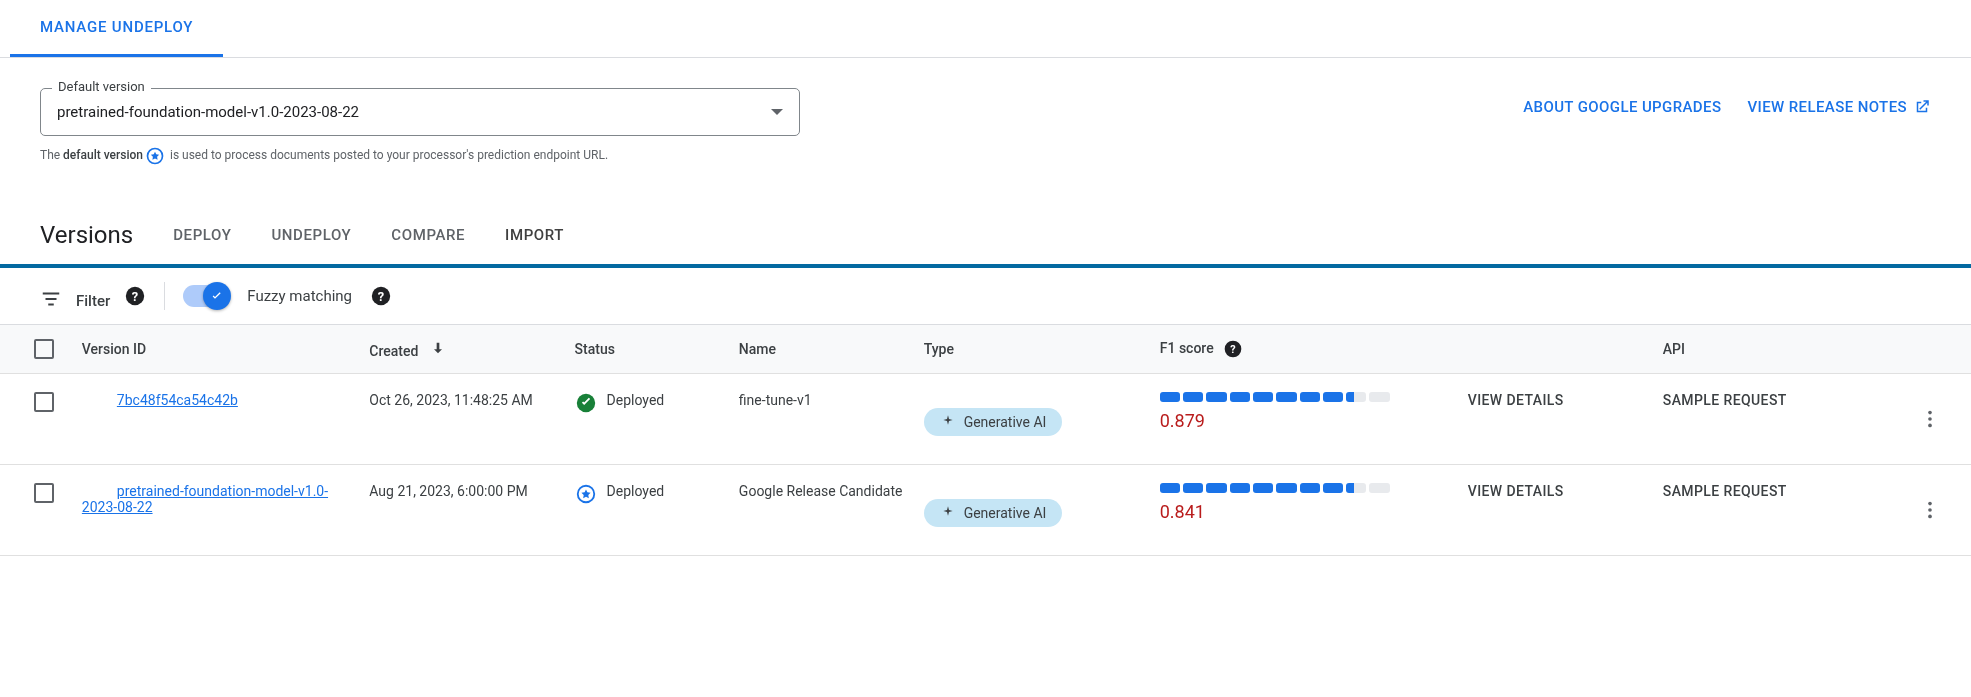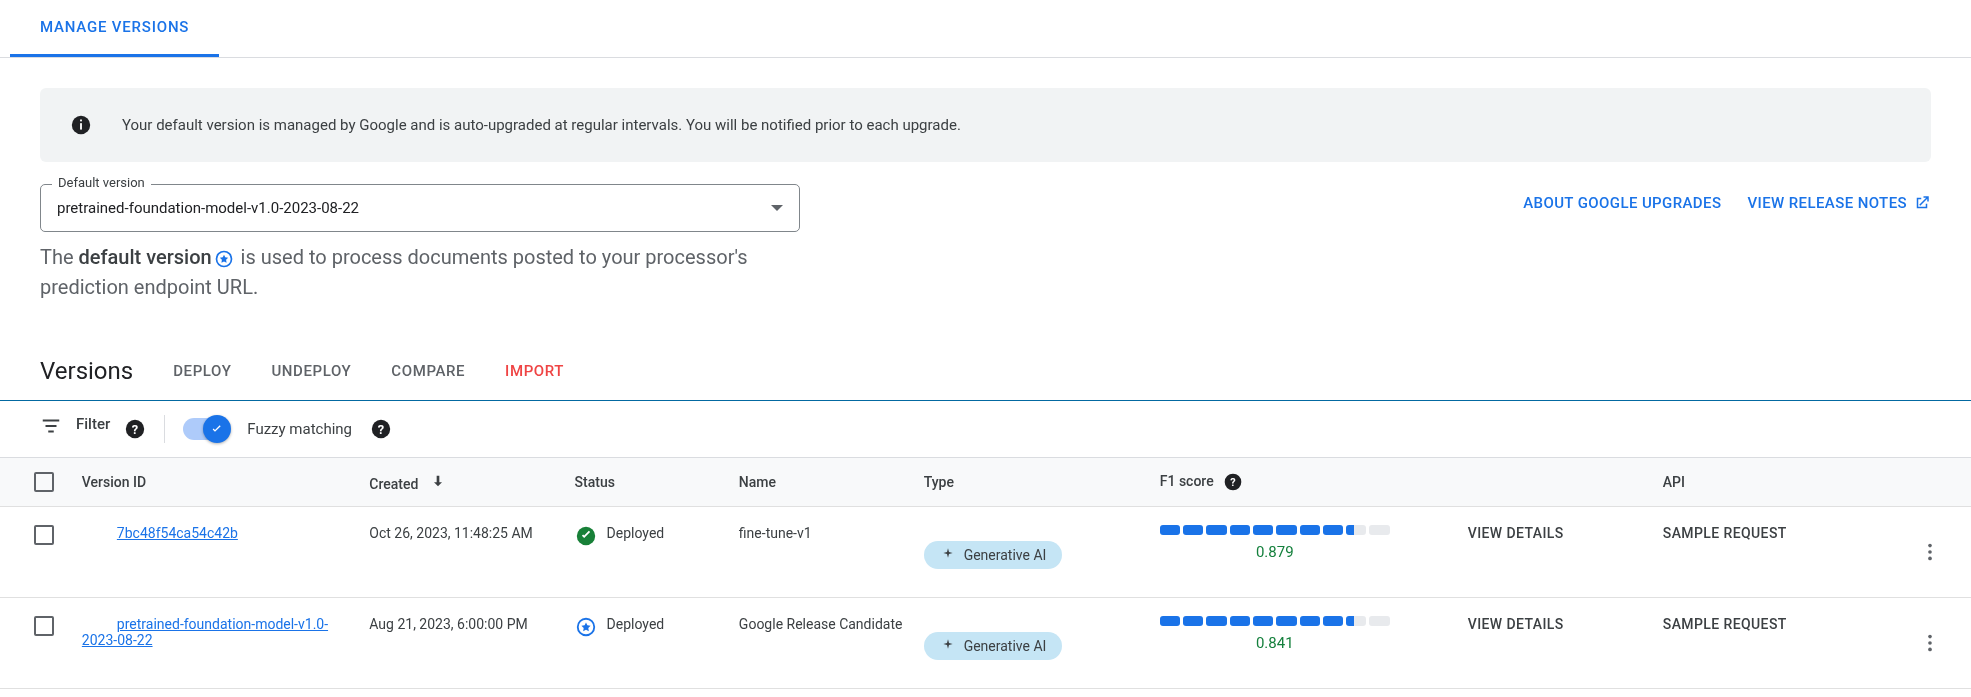--- a/index.html
+++ b/index.html
@@ -12,33 +12,33 @@
 
 .info-banner { background: #f1f3f4; border-radius: 6px; padding: 26px 30px; display: flex; align-items: center; gap: 30px; margin-bottom: 22px; }
 .info-banner .msg { font-size: 15px; color: #3c4043; }
 
 .def-row { display: flex; align-items: flex-start; justify-content: space-between; gap: 40px; }
 .def-left { }
 .field-wrap { position: relative; width: 760px; }
 .field-label { position: absolute; top: -9px; left: 12px; background: #fff; padding: 0 6px; font-size: 13px; color: #3c4043; }
 .select-box { width: 100%; border: 1px solid #80868b; border-radius: 5px; padding: 14px 16px; font-size: 15px; display: flex; justify-content: space-between; align-items: center; cursor: pointer; }
 .caret { width: 0; height: 0; border-left: 6px solid transparent; border-right: 6px solid transparent; border-top: 6px solid #5f6368; }
-.helper { margin-top: 10px; font-size: 20px; color: #5f6368; max-width: 720px; line-height: 1.5; }
+.helper { margin-top: 10px; font-size: 12px; color: #5f6368; max-width: 720px; line-height: 1.5; }
 .helper .bold { color: #3c4043; font-weight: 500; }
 .star-icon-inline { display: inline-flex; vertical-align: middle; margin: 0 2px; }
 
 .def-right { display: flex; gap: 26px; padding-top: 10px; }
 .link-btn { color: #1a73e8; font-weight: 500; letter-spacing: 0.4px; font-size: 15px; cursor: pointer; display: inline-flex; align-items: center; gap: 6px; }
 
 .versions-bar { display: flex; align-items: center; gap: 40px; margin-top: 55px; margin-bottom: 15px; }
 .versions-title { font-size: 24px; font-weight: 400; color: #202124; }
 .vbtn { color: #5f6368; font-weight: 500; letter-spacing: 0.6px; font-size: 15px; cursor: pointer; }
-.vbtn.primary { color: #ef4444; }
-
-.filter-bar { display: flex; align-items: flex-start; padding: 14px 40px; border-top: 1px solid #0369a1; border-bottom: 1px solid #dadce0; gap: 14px; }
+.vbtn.primary { color: #404040; }
+
+.filter-bar { display: flex; align-items: flex-end; padding: 14px 40px; border-top: 4px solid #0369a1; border-bottom: 1px solid #dadce0; gap: 14px; }
 .filter-label { font-weight: 500; color: #3c4043; font-size: 15px; }
 .filter-input { flex: 1; border: none; outline: none; font-size: 15px; color: #5f6368; }
 .filter-input::placeholder { color: #80868b; }
 .filter-right { display: flex; align-items: center; gap: 18px; }
 .divider { width: 1px; height: 28px; background: #dadce0; }
 .toggle { width: 46px; height: 22px; border-radius: 12px; background: #aecbfa; position: relative; cursor: pointer; }
 .toggle-thumb { position: absolute; right: -2px; top: -3px; width: 28px; height: 28px; border-radius: 50%; background: #1a73e8; display: flex; align-items: center; justify-content: center; box-shadow: 0 1px 3px rgba(0,0,0,0.3); }
 .fuzzy-label { font-size: 15px; color: #3c4043; }
 
 table { width: 100%; border-collapse: collapse; }
@@ -51,21 +51,21 @@
 .checkbox { width: 20px; height: 20px; border: 2px solid #5f6368; border-radius: 2px; cursor: pointer; }
 .link { color: #1a73e8; text-decoration: underline; cursor: pointer; margin-left: 35px; }
 .status-cell { display: flex; gap: 10px; }
 .badge { display: inline-flex; align-items: center; gap: 8px; background: #c5e5f5; border-radius: 18px; padding: 6px 16px; font-size: 14px; color: #3c4043; margin-top: 16px; }
 
 .progress { width: 230px; }
 .segments { display: flex; gap: 3px; margin-bottom: 8px; }
 .seg { flex: 1; height: 10px; border-radius: 3px; background: #e8eaed; }
 .seg.fill { background: #1a73e8; }
 .seg.partial { background: linear-gradient(to right, #1a73e8 40%, #e8eaed 40%); }
-.score { color: #15803d; font-size: 15px; text-align: center; }
+.score { color: #b91c1c; font-size: 18px; }
 
 .action-btn { font-weight: 500; letter-spacing: 0.4px; font-size: 14px; cursor: pointer; color: #3c4043; }
 .menu-dots { cursor: pointer; padding: 4px; }
 
 .col-version { width: 280px; }
 .col-created { width: 200px; }
 .col-status { width: 160px; }
 .col-name { width: 180px; }
 .col-type { width: 230px; }
 .col-f1 { width: 300px; }
@@ -74,34 +74,24 @@
 .col-menu { width: 60px; text-align: center; }
 
 .sort-arrow { margin-left: 8px; }
 svg { display: block; }
 .help-icon { cursor: pointer; }
 </style>
 </head>
 <body>
 
 <div class="tab-bar">
-  <div class="tab">MANAGE VERSIONS</div>
+  <div class="tab">MANAGE UNDEPLOY</div>
 </div>
 
 <div class="content">
-  <div class="info-banner">
-    <span>
-      <svg width="22" height="22" viewBox="0 0 24 24">
-          <circle cx="12" cy="12" r="10" fill="#202124"></circle>
-          <rect x="11" y="10" width="2" height="7" fill="#fff"></rect>
-          <rect x="11" y="6" width="2" height="2" fill="#fff"></rect>
-        </svg>
-    </span>
-    <span class="msg">Your default version is managed by Google and is auto-upgraded at regular intervals. You will be notified prior to each upgrade.</span>
-  </div>
 
   <div class="def-row">
     <div class="def-left">
       <div class="field-wrap">
         <span class="field-label">Default version</span>
         <div class="select-box">
           <span>pretrained-foundation-model-v1.0-2023-08-22</span>
           <span class="caret"></span>
         </div>
       </div>

